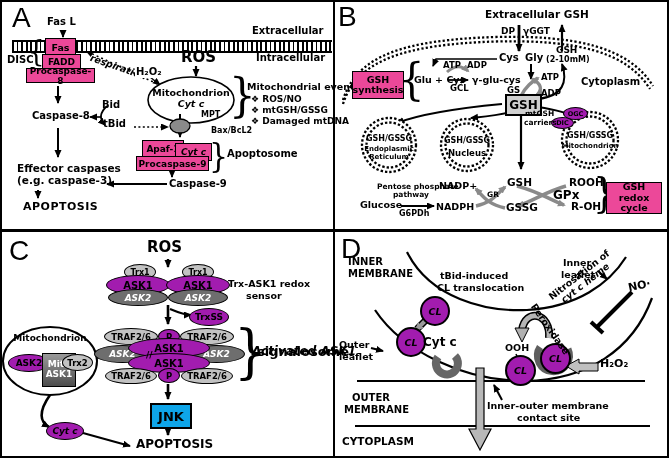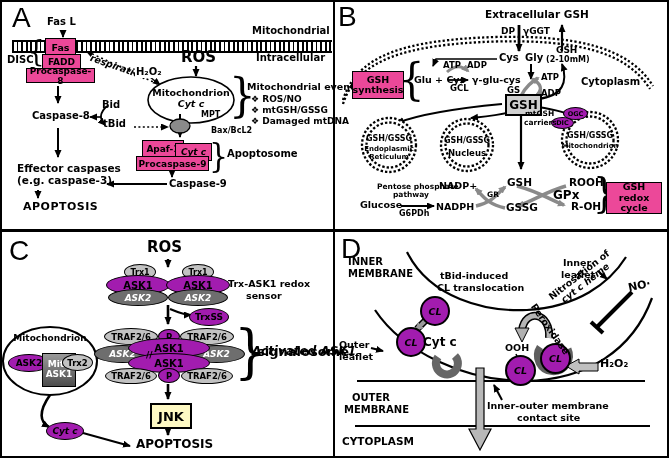--- a/index.html
+++ b/index.html
@@ -57,21 +57,21 @@
       <line x1="58" y1="128" x2="58" y2="157" stroke="#000" stroke-width="2" marker-end="url(#mA)"></line>
       <line x1="38" y1="190" x2="38" y2="198" stroke="#000" stroke-width="2" marker-end="url(#mA)"></line>
       <line x1="172" y1="170" x2="172" y2="177" stroke="#000" stroke-width="2" marker-end="url(#mA)"></line>
       <line x1="167" y1="184" x2="107" y2="184" stroke="#000" stroke-width="2" marker-end="url(#mA)"></line>
     </svg>
 
     <div class="membrane" style="left:12px;top:40px;width:320px;height:9px;"></div>
 
     <span class="plet" style="left:12px;top:2px;">A</span>
     <span class="lbl" style="left:47px;top:17px;font-size:10px;">Fas L</span>
-    <span class="lbl" style="left:252px;top:26px;font-size:10px;">Mitochondrial</span>
+    <span class="lbl" style="left:252px;top:26px;font-size:10px;">Extracellular</span>
     <span class="lbl" style="left:256px;top:53px;font-size:10px;">Intracellular</span>
     <span class="lbl" style="left:7px;top:55px;font-size:10px;">DISC</span>
     <span class="brace" style="left:28px;top:36px;font-size:26px;transform:scaleY(1.15);">{</span>
     <div class="bx" style="left:45px;top:38px;width:29px;height:16px;font-size:9.5px;">
         <span>Fas</span>
       </div>
     <div class="bx" style="left:42px;top:54px;width:37px;height:14px;font-size:9px;">
         <span>FADD</span>
       </div>
     <div class="bx" style="left:26px;top:68px;width:67px;height:13px;font-size:9px;">
@@ -275,21 +275,21 @@
       </div>
     <div class="ell eg" style="left:181px;top:136px;width:50px;height:14px;font-size:8.5px;">
         <span>TRAF2/6</span>
       </div>
     <div class="ell" style="left:158px;top:136px;width:20px;height:13px;font-size:8.5px;">
         <span>P</span>
       </div>
     <span class="brace" style="left:234px;top:92px;font-size:52px;transform:scaleY(1.1);">}</span>
     <span class="lbl" style="left:252px;top:113px;font-size:12px;font-style:italic;">Activated ASK1</span>
     <span class="lbl" style="left:257px;top:113px;font-size:13px;">signalosome</span>
-    <div class="bx" style="left:150px;top:171px;width:38px;height:22px;font-size:13px;background:#fef9c3;border-width:2px;">
+    <div class="bx" style="left:150px;top:171px;width:38px;height:22px;font-size:13px;background:#0ea5e9;border-width:2px;">
         <span>JNK</span>
       </div>
     <span class="lbl" style="left:136px;top:206px;font-size:12px;">APOPTOSIS</span>
     <span class="lbl ctr" style="left:50px;top:102px;font-size:9px;">Mitochondrion</span>
     <div class="ell" style="left:8px;top:122px;width:40px;height:16px;font-size:9px;">
         <span>ASK2</span>
       </div>
     <div class="bx col" style="left:42px;top:121px;width:32px;height:32px;font-size:9px;background:linear-gradient(#9a9a9a,#4d4d4d);color:#fff;">
       <span>Mito</span>
       <span>ASK1</span>

